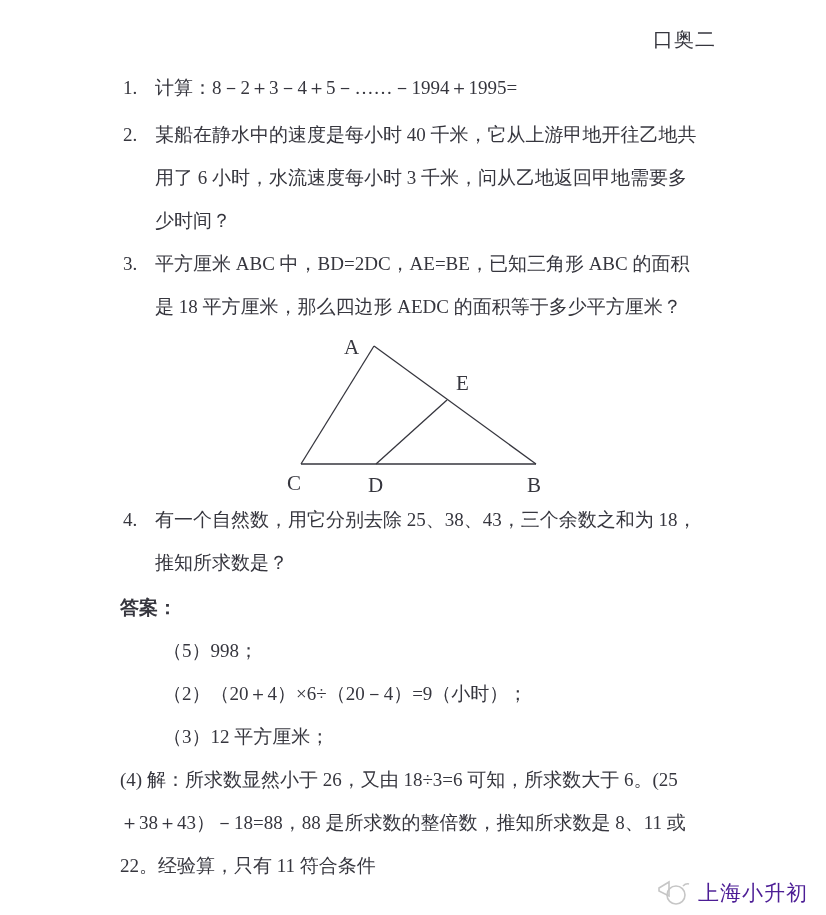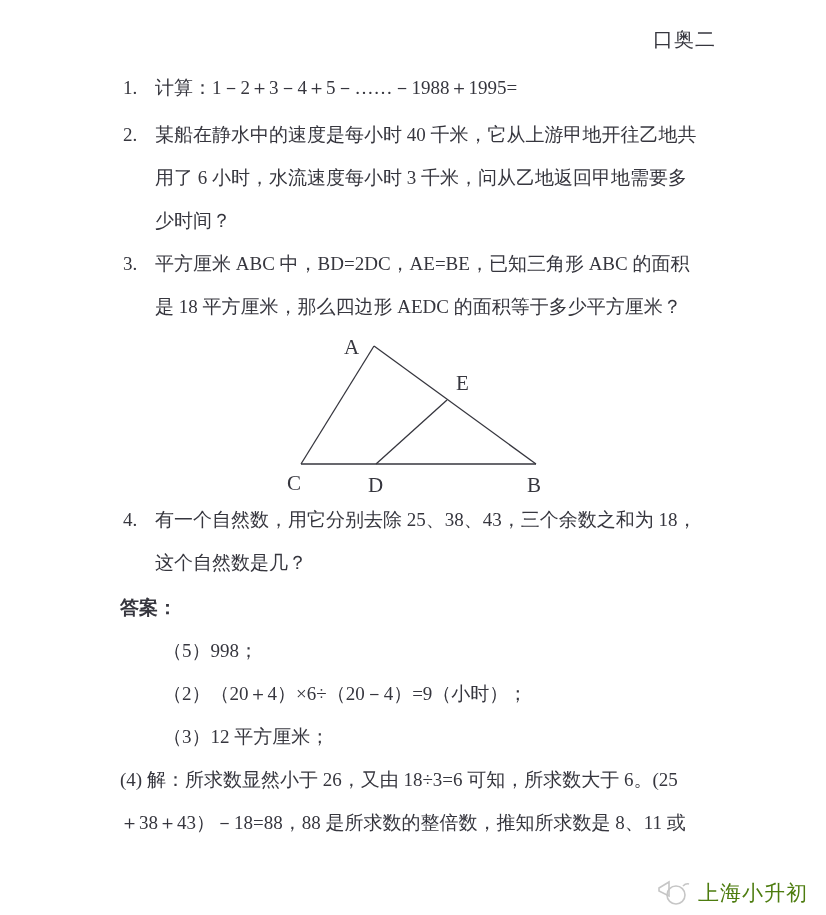--- a/index.html
+++ b/index.html
@@ -66,21 +66,21 @@
 </head>
 <body>
 
 <div class="doc">
 
   <div class="title">口奥二</div>
 
   <div class="prob first-prob">
     <div class="num">1.</div>
     <div class="ptext">
-      <div class="line">计算：1－2＋3－4＋5－……－1988＋1995=</div>
+      <div class="line">计算：8－2＋3－4＋5－……－1994＋1995=</div>
     </div>
   </div>
 
   <div class="prob gap-sm">
     <div class="num">2.</div>
     <div class="ptext">
       <div class="line">某船在静水中的速度是每小时 40 千米，它从上游甲地开往乙地共</div>
       <div class="line">用了 6 小时，水流速度每小时 3 千米，问从乙地返回甲地需要多</div>
       <div class="line">少时间？</div>
     </div>
@@ -109,36 +109,37 @@
         <text x="99" y="162">D</text>
         <text x="258" y="162">B</text>
       </g>
     </svg>
   </div>
 
   <div class="prob">
     <div class="num">4.</div>
     <div class="ptext">
       <div class="line">有一个自然数，用它分别去除 25、38、43，三个余数之和为 18，</div>
-      <div class="line">这个自然数是几？</div>
+      <div class="line">推知所求数是？</div>
     </div>
   </div>
 
   <div class="ans-label" style="margin-top:2px">答案：</div>
 
   <div class="ans-item">（5）998；</div>
   <div class="ans-item">（2）（20＋4）×6÷（20－4）=9（小时）；</div>
   <div class="ans-item">（3）12 平方厘米；</div>
 
   <div class="sol4">
     <div class="line">(4) 解：所求数显然小于 26，又由 18÷3=6 可知，所求数大于 6。(25</div>
     <div class="line">＋38＋43）－18=88，88 是所求数的整倍数，推知所求数是 8、11 或</div>
+    <div class="line">22。经验算，只有 11 符合条件</div>
   </div>
 
-  <div class="watermark" style="color:#4d7c0f">
+  <div class="watermark" style="color:#4c1d95">
     <span class="wm-icon">
       <svg width="36" height="28" viewBox="0 0 36 28">
         <g stroke="#c6c6c6" stroke-width="1.6" fill="none">
           <path d="M3 9 L13 3 L13 17 L3 12 Z"></path>
           <circle cx="20" cy="16" r="9"></circle>
           <path d="M27 7 q3 -3 6 -2"></path>
         </g>
       </svg>
     </span>
     <span>上海小升初</span>

